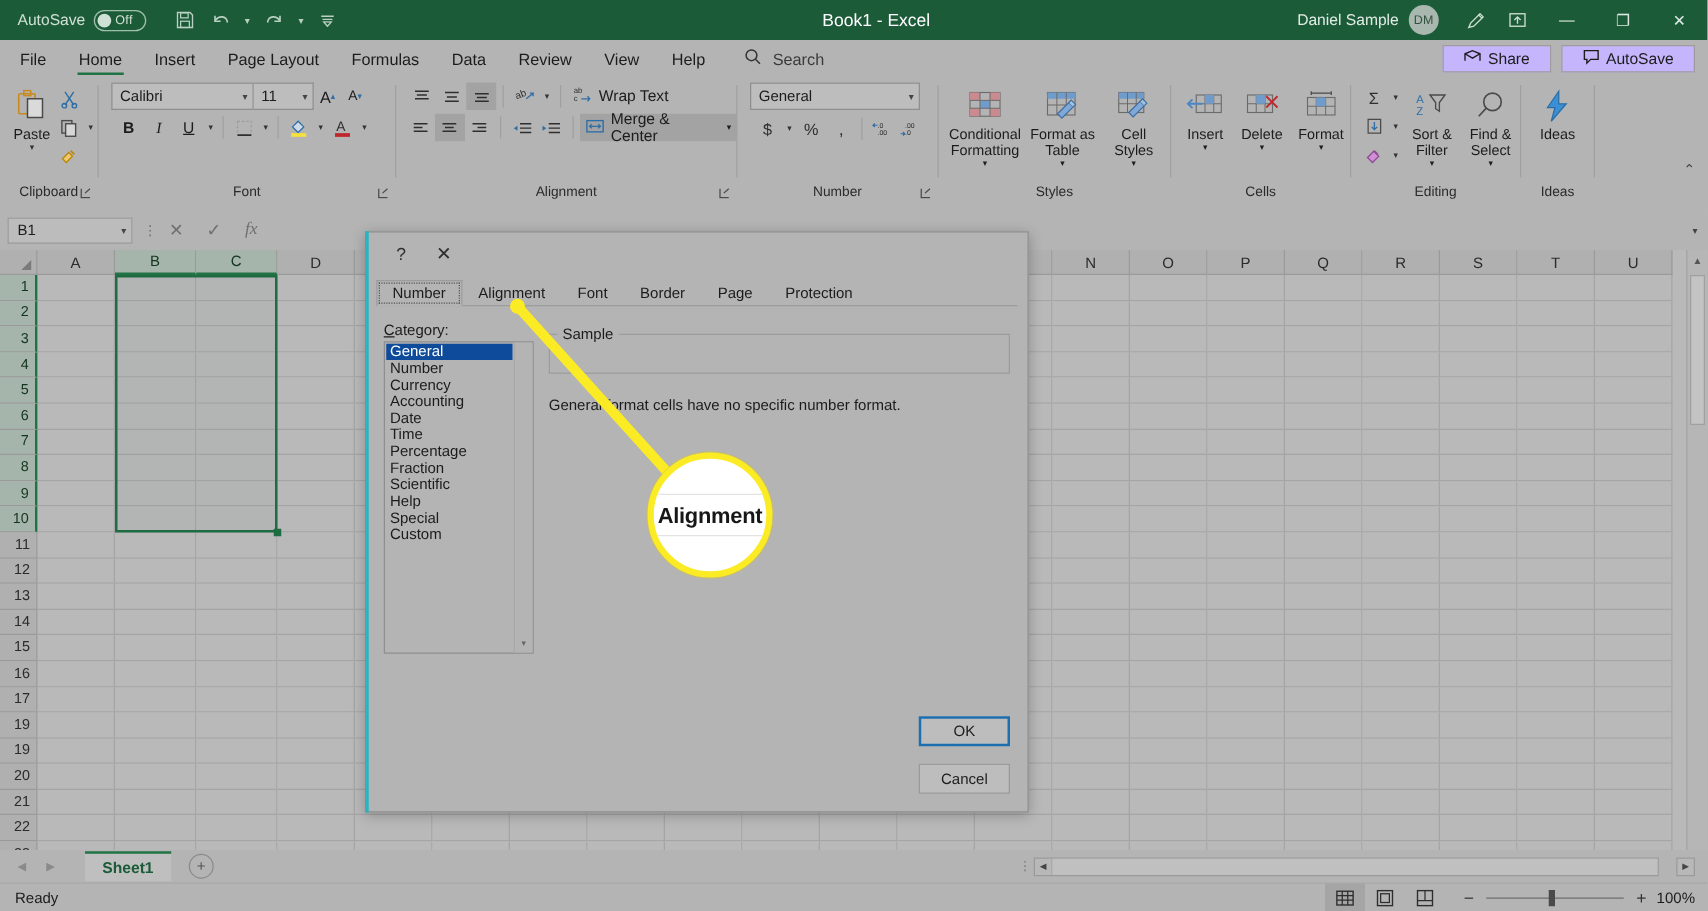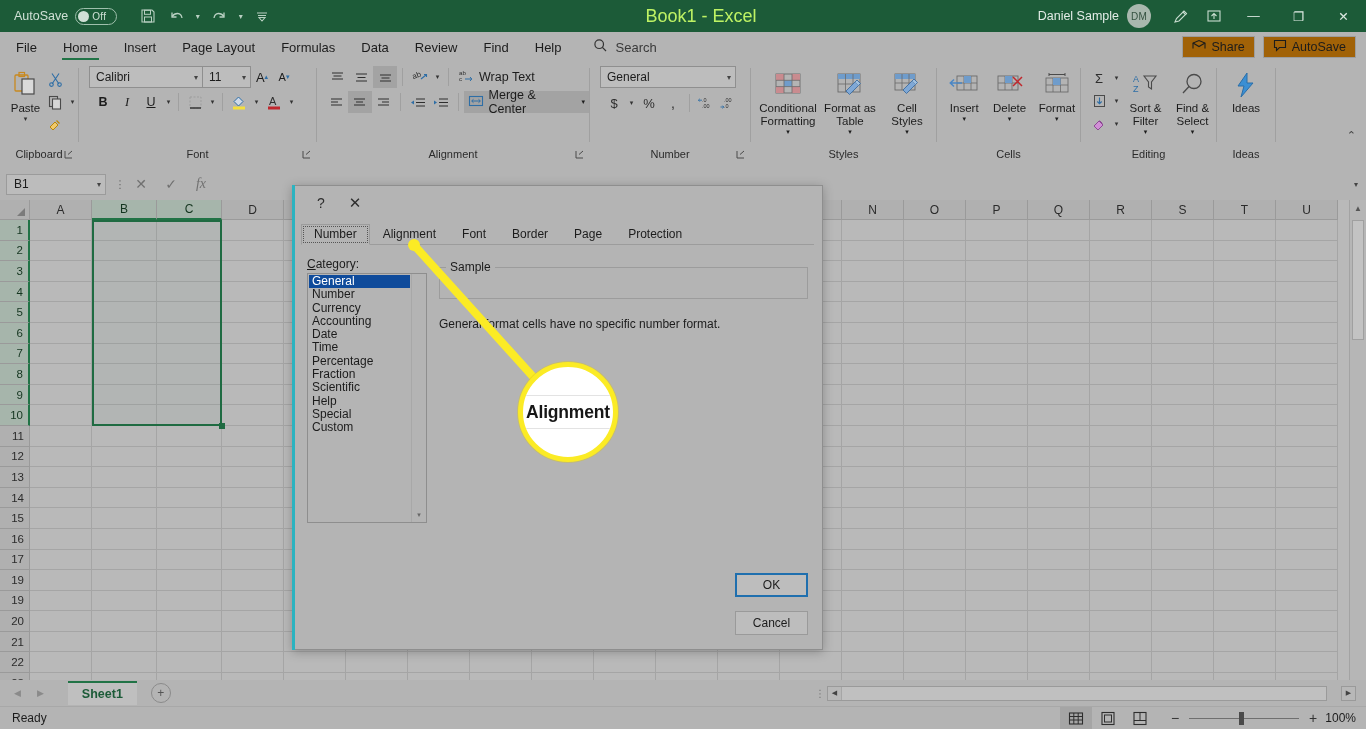--- a/index.html
+++ b/index.html
@@ -28,21 +28,21 @@
   .toggle .knob { width: 11px; height: 11px; border-radius: 50%; background: #cfe0d5; }
   .toggle .txt { font-size: 10px; color: #cfe0d5; letter-spacing: .3px; }
   .qat { display: flex; align-items: center; gap: 2px; margin-left: 18px; }
   .qat-btn {
     width: 26px; height: 24px; display: flex; align-items: center; justify-content: center;
     color: #b9d0c2;
   }
   .qat-caret { width: 13px; height: 24px; display:flex; align-items:center; justify-content:center; color:#b9d0c2; font-size:8px;}
   .title-center {
     position: absolute; left: 0; right: 0; text-align: center;
-    font-size: 18px; color: #bef264; pointer-events: none; margin-left: 36px;
+    font-size: 14px; color: #ffffff; pointer-events: none; margin-left: 36px;
   }
   .title-right {
     margin-left: auto; display: flex; align-items: center; height: 32px;
   }
   .user-name { font-size: 12.5px; color: #e2ece6; margin-right: 8px; }
   .avatar {
     width: 24px; height: 24px; border-radius: 50%; background: #a9b8ae;
     color: #33503f; font-size: 10px; display: flex; align-items: center; justify-content: center;
     margin-right: 12px; letter-spacing:.3px;
   }
@@ -63,21 +63,21 @@
   .rtab.active { font-weight: 400; }
   .rtab.active:after {
     content: ""; position: absolute; left: 12px; right: 12px; bottom: 2px;
     height: 2.5px; background: #217346;
   }
   .search-box { display: flex; align-items: center; gap: 8px; margin-left: 18px; color: #333; }
   .search-box .lbl { font-size: 13px; color: #3a3a3a; }
   .share-area { margin-left: auto; display: flex; align-items: center; gap: 8px; padding-right: 10px; }
   .share-btn, .comments-btn {
     display: flex; align-items: center; gap: 5px; font-size: 12.5px; color: #1c1c1c;
-    border: 1px solid #9d9d9d; background: #a16207; padding: 2px 9px; height: 22px;
+    border: 1px solid #9d9d9d; background: #c4b5fd; padding: 2px 16px; height: 22px;
   }
 
   
   .ribbon {
     position: absolute; left: 0; top: 62px; width: 1366px; height: 100px;
     background: #b4b4b4; display: flex; align-items: stretch;
   }
   .group { position: relative; display: flex; flex-direction: column; height: 100px; }
   .group-body { flex: 1; display: flex; align-items: flex-start; padding-top: 4px; }
   .group-label {
@@ -330,21 +330,21 @@
   </div>
 
   <div class="ribbon-tabs">
     <div class="rtab first">File</div>
     <div class="rtab active">Home</div>
     <div class="rtab">Insert</div>
     <div class="rtab">Page Layout</div>
     <div class="rtab">Formulas</div>
     <div class="rtab">Data</div>
     <div class="rtab">Review</div>
-    <div class="rtab">Find</div>
+    <div class="rtab">View</div>
     <div class="rtab">Help</div>
     <div class="search-box">
       <span>
         <svg width="15" height="15" viewBox="0 0 15 15">
             <circle cx="6.2" cy="6.2" r="4.3" fill="none" stroke="currentColor" stroke-width="1.2"></circle>
             <path d="M9.4 9.4L13 13" stroke="currentColor" stroke-width="1.2"></path>
           </svg>
       </span>
       <span class="lbl">Search</span>
     </div>

